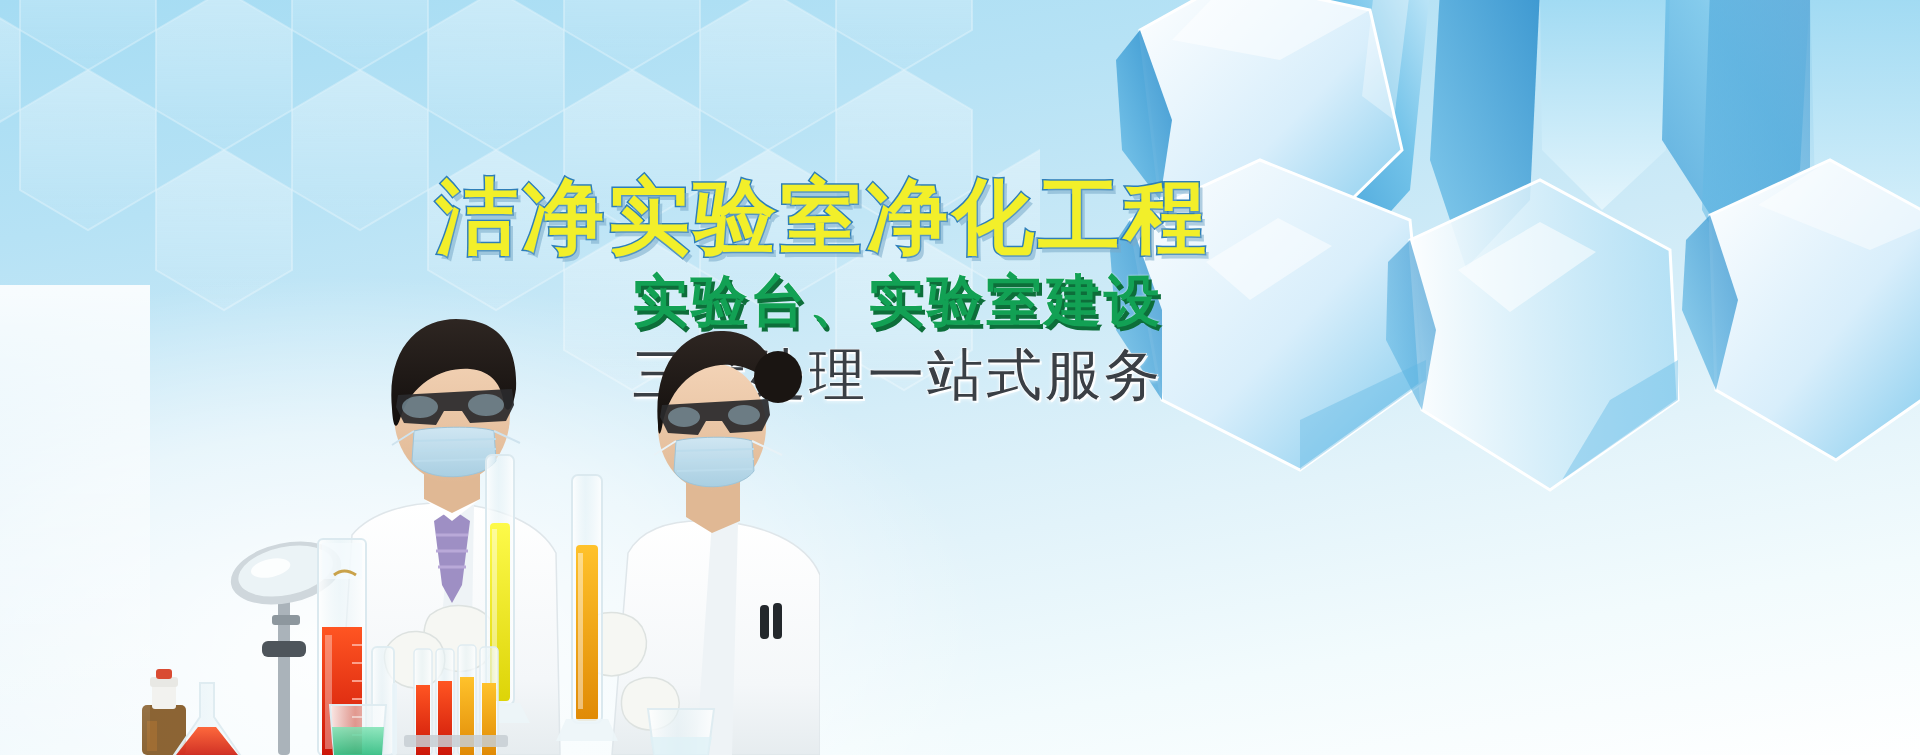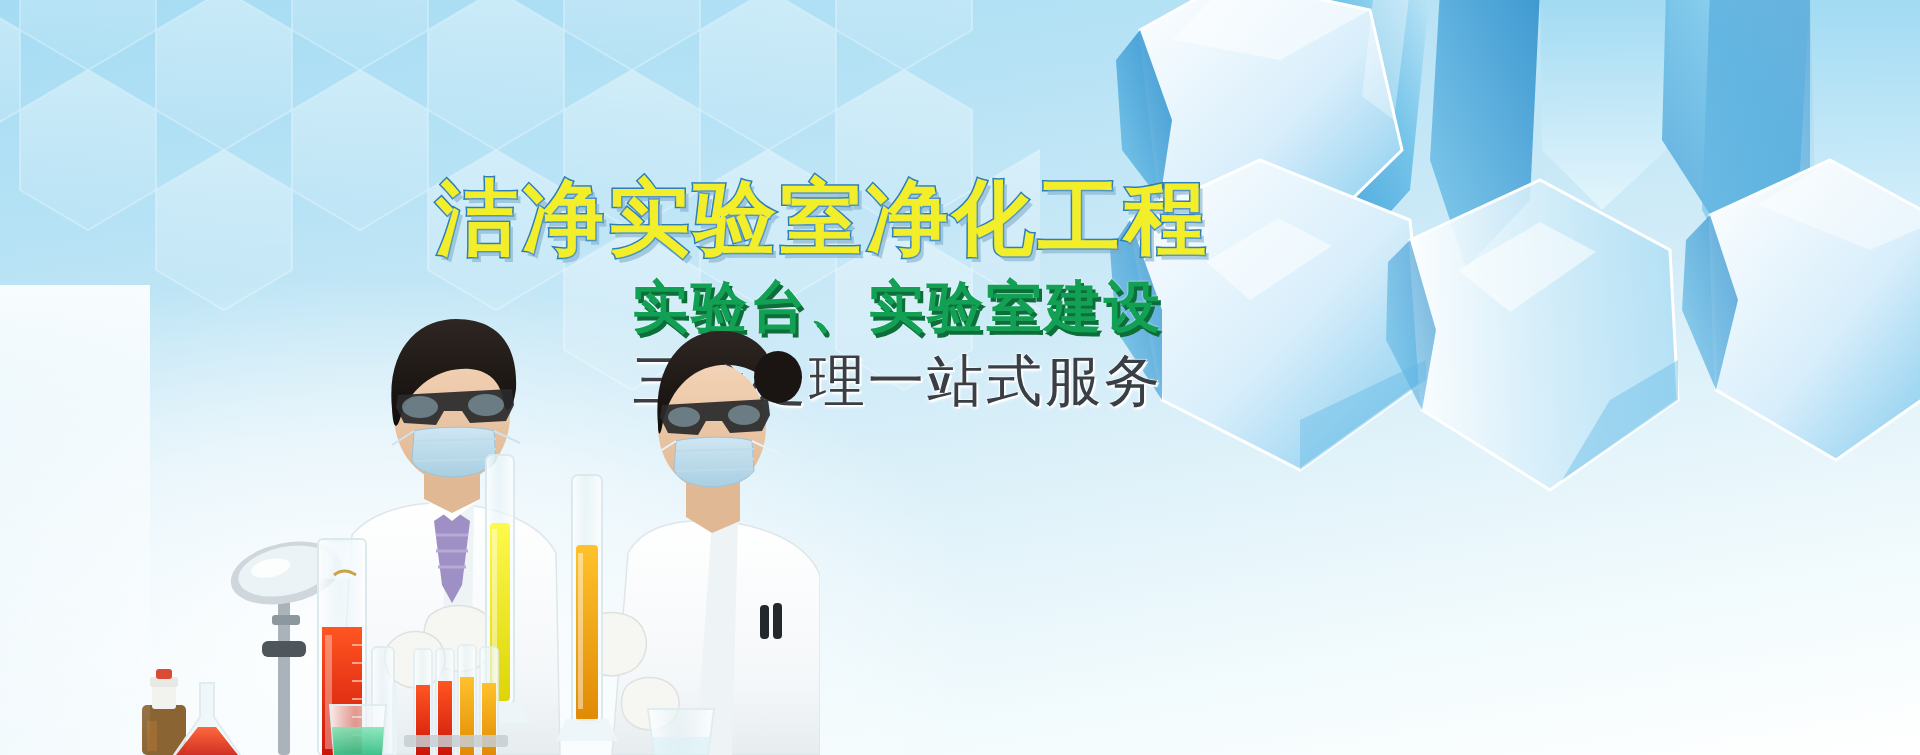--- a/index.html
+++ b/index.html
@@ -1,19 +1,19 @@
 <!DOCTYPE html>
 <html><head>
 <meta charset="utf-8">
 <title>Lab Banner</title>
 <style>
   html,body{margin:0;padding:0;background:#fff;}
   #banner{
     position:relative;width:1920px;height:755px;overflow:hidden;
-    font-family:Liberation Sans, sans-serif;
+    font-family:Liberation Serif, serif;
     background:linear-gradient(170deg,#a5dcf3 0%,#b6e2f5 22%,#cdeaf7 45%,#e2f3fa 65%,#f2fbfd 82%,#ffffff 100%);
   }
   
   .wash{position:absolute;inset:0;pointer-events:none;
     background:radial-gradient(ellipse 900px 520px at 18% 86%,rgba(255,255,255,.95) 0%,rgba(255,255,255,.55) 42%,rgba(255,255,255,0) 72%);}
   
   .hexfield{position:absolute;left:-40px;top:-60px;width:1080px;height:470px;opacity:.55;pointer-events:none;}
   
   .crystals{position:absolute;right:0;top:0;width:810px;height:560px;pointer-events:none;}
   
@@ -22,21 +22,21 @@
   .headlines{position:absolute;left:436px;top:176px;width:1160px;}
   .line1{
     font-size:82px;font-weight:bold;letter-spacing:4px;line-height:1.02;
     color:#f2ef2a;
     -webkit-text-stroke:3px #2f7fb8;
     paint-order:stroke fill;
     text-shadow:4px 5px 0 rgba(120,170,200,.55), 0 0 1px #2f7fb8;
     white-space:nowrap;
   }
   .line2{
-    margin-top:18px;margin-left:196px;
+    margin-top:12px;margin-left:196px;
     font-size:56px;font-weight:bold;letter-spacing:3px;line-height:1.05;
     color:#12a154;
     text-shadow:3px 4px 0 #0d6e3a, 0 0 2px rgba(255,255,255,.9);
     white-space:nowrap;
   }
   .line3{
     margin-top:16px;margin-left:196px;
     font-size:56px;font-weight:500;letter-spacing:3px;line-height:1.05;
     color:#3a3f45;
     -webkit-text-stroke:1px #ffffff;

